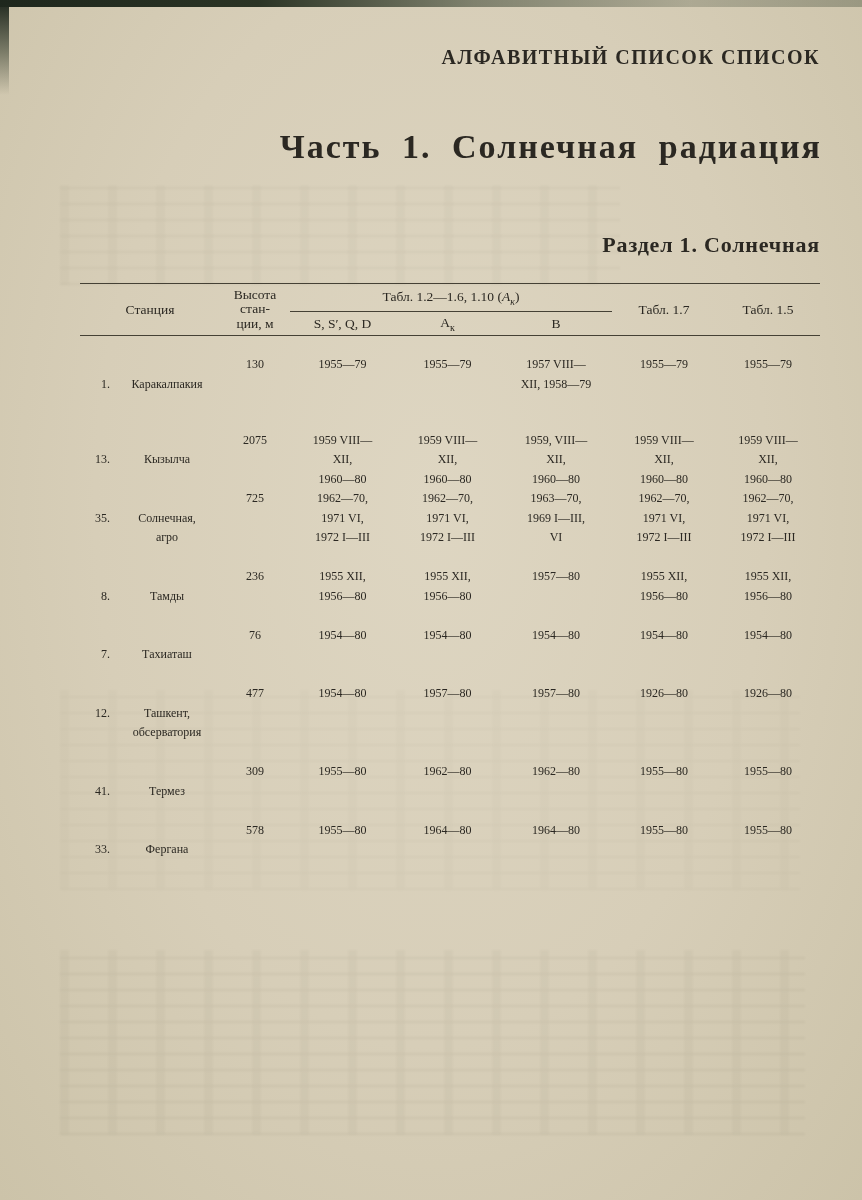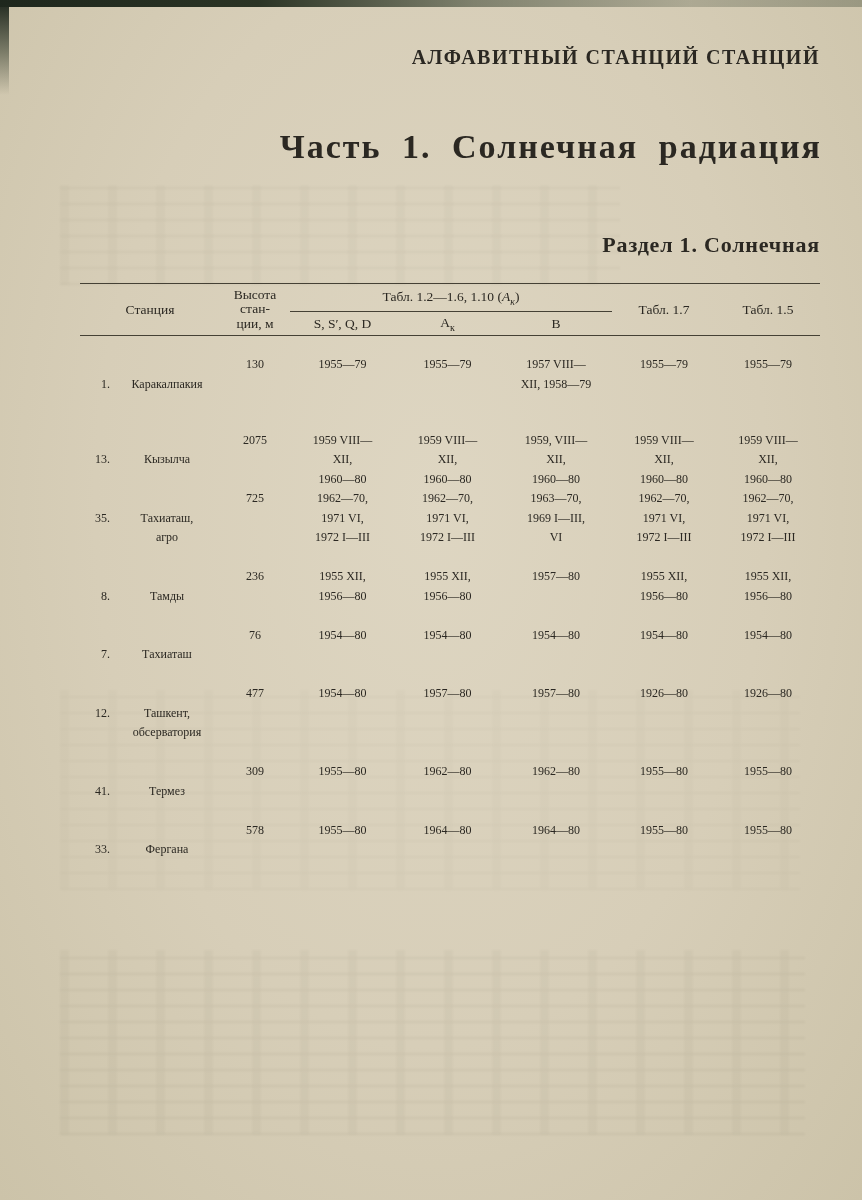--- a/index.html
+++ b/index.html
@@ -99,21 +99,21 @@
 </style>
 </head>
 <body>
 
 <div class="edge-top"></div>
 <div class="edge-left"></div>
 <div class="ghost ghost-a"></div>
 <div class="ghost ghost-b"></div>
 <div class="ghost ghost-c"></div>
 
-<div class="header-title">АЛФАВИТНЫЙ СТАНЦИЙ СТАНЦИЙ</div>
+<div class="header-title">АЛФАВИТНЫЙ СПИСОК СПИСОК</div>
 <div class="part-title">Часть 1. Солнечная радиация</div>
 <div class="section-title">Раздел 1. Солнечная</div>
 
 <table class="stations">
   <colgroup>
     <col style="width:140px">
       <col style="width:70px">
     <col style="width:105px">
       <col style="width:105px">
       <col style="width:112px">
@@ -167,21 +167,21 @@
     <td>1959 VIII—
 XII,
 1960—80</td>
     <td>1959 VIII—
 XII,
 1960—80</td>
   </tr>
 
   <tr>
     <td class="c-station">
-      <span class="st-wrap"><span class="st-num">35.</span><span class="st-name">Тахиаташ,
+      <span class="st-wrap"><span class="st-num">35.</span><span class="st-name">Солнечная,
 агро</span></span>
     </td>
     <td class="c-height">725</td>
     <td>1962—70,
 1971 VI,
 1972 I—III</td>
     <td>1962—70,
 1971 VI,
 1972 I—III</td>
     <td>1963—70,

